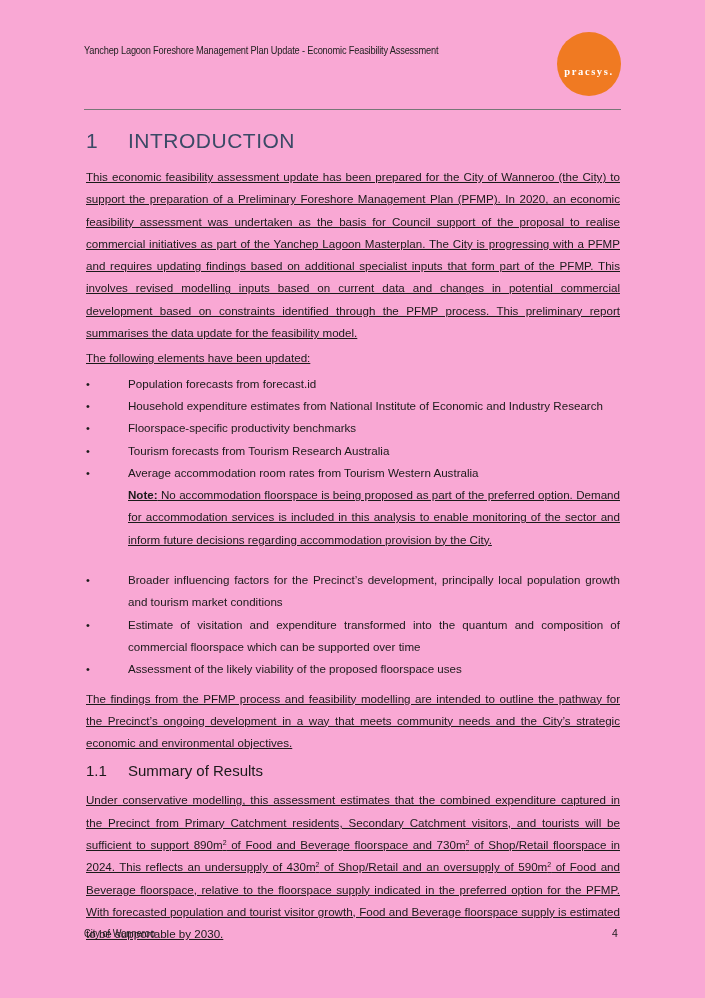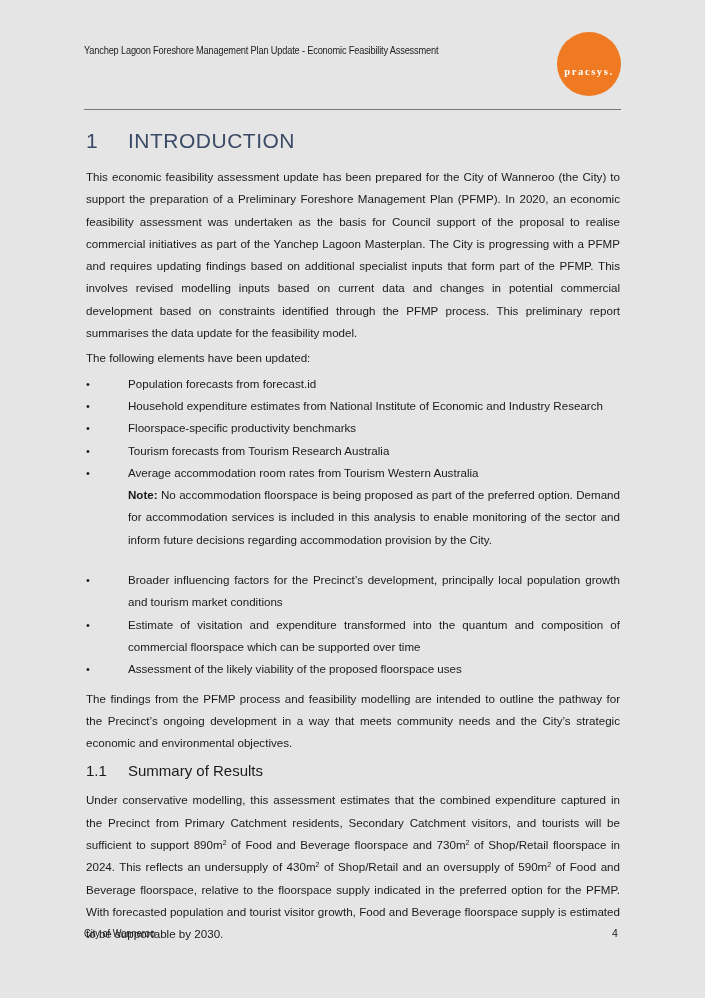--- a/index.html
+++ b/index.html
@@ -1,32 +1,32 @@
 <!DOCTYPE html>
 <html><head>
 <meta charset="utf-8">
 <style>
   html, body { margin: 0; padding: 0; background: #ffffff; }
   body { width: 705px; height: 998px; position: relative; overflow: hidden;
          font-family: "Liberation Sans", sans-serif; color: #1a1a1a; }
-  .page { position: absolute; left: 0; top: 0; width: 705px; height: 998px; background: #e5e5e5; }
+  .page { position: absolute; left: 0; top: 0; width: 705px; height: 998px; background: #f9a8d4; }
 
   .running-header { position: absolute; left: 84px; top: 44px; font-size: 10.5px;
     font-family: "Liberation Sans", sans-serif; color: #222; letter-spacing: -0.2px; transform: scaleX(0.88); transform-origin: left center; }
   .logo { position: absolute; left: 557px; top: 32px; width: 64px; height: 64px; border-radius: 50%;
     background: #f07a22; display: flex; align-items: center; justify-content: center; }
   .logo span { color: #fff; font-weight: bold; font-size: 10.5px; letter-spacing: 1.6px;
     font-family: Liberation Serif, serif; margin-top: 14px; }
   .header-rule { position: absolute; left: 84px; top: 109px; width: 537px; height: 0; border-top: 1px solid #777; }
 
   .content { position: absolute; left: 86px; top: 124px; width: 534px; }
   h1 { margin: 0 0 9px 0; font-weight: normal; font-size: 21px; color: #3b4a66; letter-spacing: 0.5px;
        font-family: "Liberation Sans", sans-serif; display: flex; height: 33px; align-items: center; }
   h1 .num { width: 42px; }
-  p { margin: 0 0 3px 0; font-size: 11.6px; line-height: 22.3px; text-align: justify; }
+  p { margin: 0 0 3px 0; font-size: 11.6px; line-height: 22.3px; text-align: justify; text-decoration: underline; }
   ul { list-style: none; margin: 0 0 0 0; padding: 0; }
   ul li { position: relative; padding-left: 42px; font-size: 11.6px; line-height: 22.3px; text-align: justify; }
   ul li .bullet { position: absolute; left: 0; top: 0; width: 42px; font-size: 11px; }
   .note { padding-left: 42px; margin-bottom: 18px; }
   .note b { font-weight: bold; }
   h2 { margin: 1px 0 6px 0; font-size: 15px; font-weight: normal; display: flex; height: 26px; align-items: center; }
   h2 .num { width: 42px; }
   sup { font-size: 7px; vertical-align: 4px; line-height: 0; }
 
   .footer-left { position: absolute; left: 84px; top: 927px; font-size: 10.5px; transform: scaleX(0.88); transform-origin: left center; }

